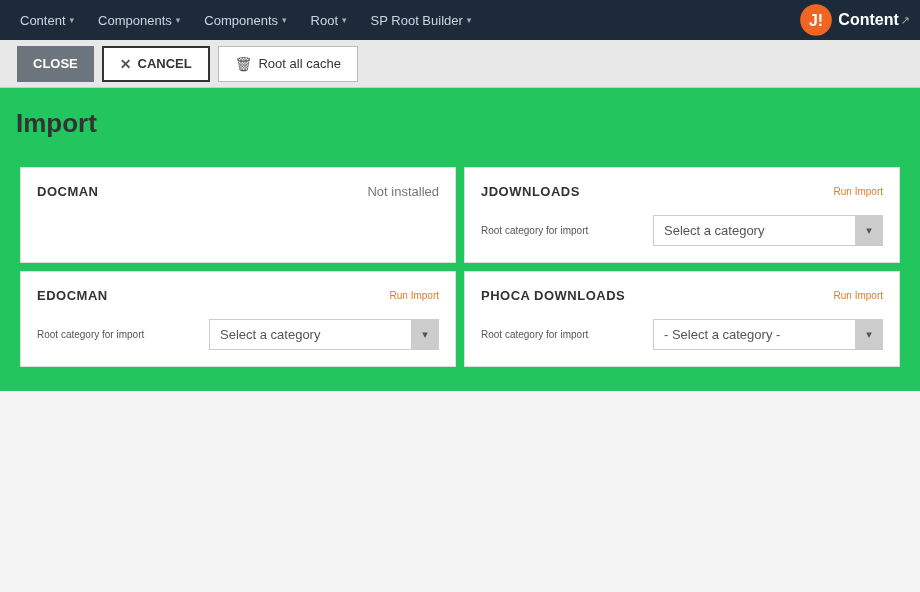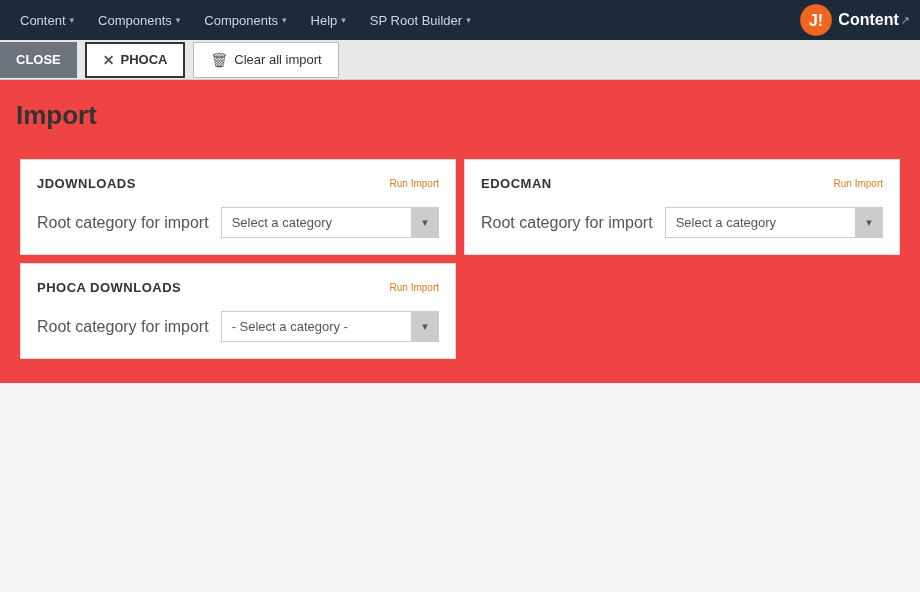--- a/index.html
+++ b/index.html
@@ -45,24 +45,24 @@
     .logo-icon {
       width: 36px;
       height: 36px;
       margin-right: 4px;
     }
 
     
     .toolbar {
       background: #e8e8e8;
       border-bottom: 1px solid #ccc;
-      height: 40px;
-      display: flex;
-      align-items: center;
-      padding: 0 0px;
+      height: 48px;
+      display: flex;
+      align-items: center;
+      padding: 0 17px;
       gap: 8px;
     }
     .btn-close {
       background: #6c757d;
       color: white;
       border: none;
       padding: 8px 16px;
       font-size: 13px;
       font-weight: bold;
       cursor: pointer;
@@ -91,21 +91,21 @@
       cursor: pointer;
       height: 36px;
       display: flex;
       align-items: center;
       gap: 6px;
     }
     .trash-icon { font-size: 14px; color: #555; }
 
     
     .main-content {
-      background: #ef4444;
+      background: #22c55e;
       padding: 20px 16px;
     }
     .page-title {
       font-size: 26px;
       font-weight: bold;
       color: #333;
       margin-bottom: 24px;
     }
 
     
@@ -142,21 +142,21 @@
     .not-installed {
       color: #777;
       font-size: 13px;
     }
     .field-row {
       display: flex;
       align-items: center;
       gap: 12px;
     }
     .field-label {
-      font-size: 16px;
+      font-size: 10px;
       color: #555;
       min-width: 160px;
     }
     .select-wrapper {
       flex: 1;
       position: relative;
     }
     .select-field {
       width: 100%;
       padding: 7px 30px 7px 10px;
@@ -203,21 +203,21 @@
     </div>
     <div class="nav-item">
       <span>Components</span>
       <span class="nav-arrow">▾</span>
     </div>
     <div class="nav-item">
       <span>Components</span>
       <span class="nav-arrow">▾</span>
     </div>
     <div class="nav-item">
-      <span>Help</span>
+      <span>Root</span>
       <span class="nav-arrow">▾</span>
     </div>
     <div class="nav-item">
       <span>SP Root Builder</span>
       <span class="nav-arrow">▾</span>
     </div>
   </div>
   <div class="navbar-right">
     <div class="joomla-logo">
 
@@ -228,33 +228,39 @@
       <span style="color:white;font-size:16px;font-weight:bold;">Content</span>
       <span style="color:#aaa;font-size:11px;margin-left:2px;">↗</span>
     </div>
   </div>
 </nav>
 
 <div class="toolbar">
   <button class="btn-close">CLOSE</button>
   <button class="btn-cancel">
     <span class="x-icon">✕</span>
-    <span>PHOCA</span>
+    <span>CANCEL</span>
   </button>
   <button class="btn-clear">
     <span class="trash-icon">🗑</span>
-    <span>Clear all import</span>
+    <span>Root all cache</span>
   </button>
 </div>
 
 <div class="main-content">
   <h1 class="page-title">Import</h1>
 
   <div class="sections-grid">
 
+    <div class="section docman-section">
+      <div class="section-header">
+        <span class="section-title">Docman</span>
+        <span class="not-installed">Not installed</span>
+      </div>
+    </div>
 
     <div class="section">
       <div class="section-header">
         <span class="section-title">JDOWNLOADS</span>
         <a class="run-import-link">Run Import</a>
       </div>
       <div class="field-row">
         <span class="field-label">Root category for import</span>
         <div class="select-wrapper">
           <select class="select-field">

